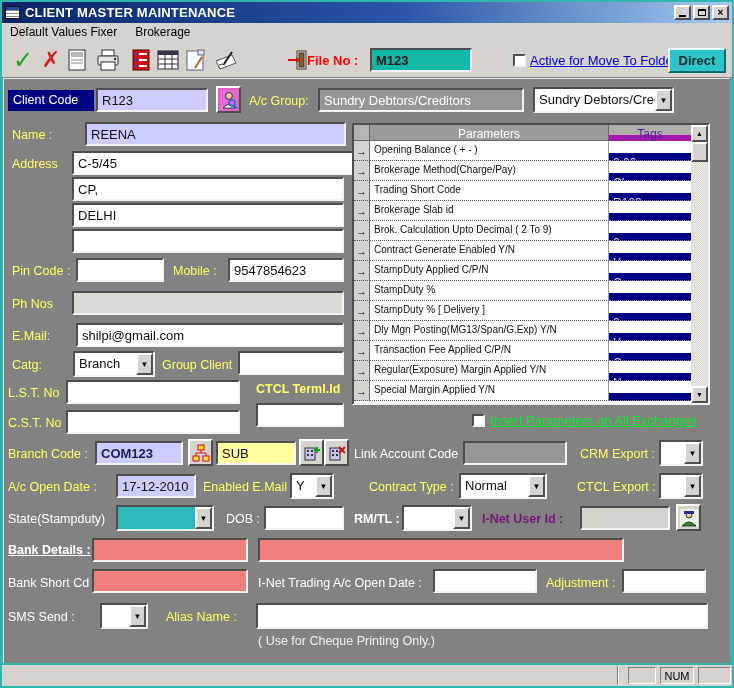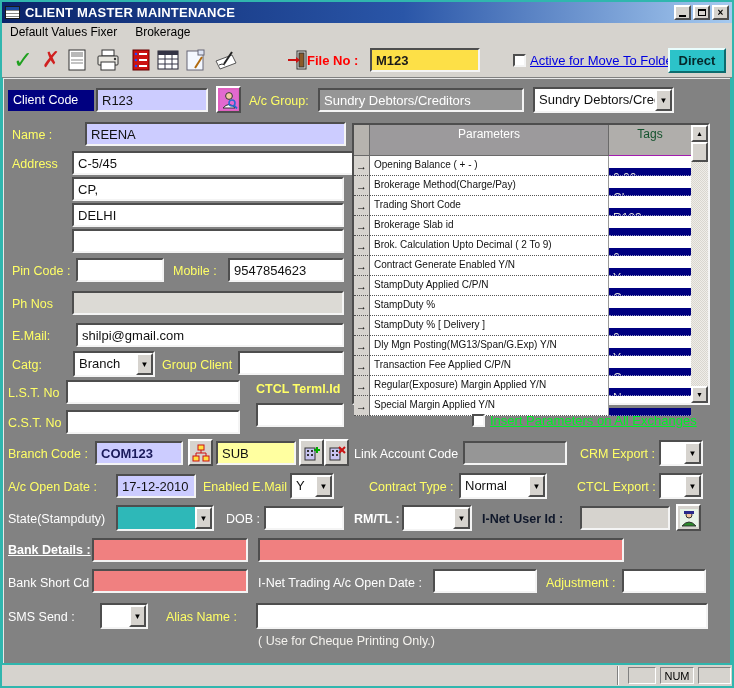--- a/index.html
+++ b/index.html
@@ -54,26 +54,26 @@
   .cb { position: absolute; width: 13px; height: 13px; background: #fff;
     border: 2px solid; border-color: #4e4e4e #f4f4f4 #f4f4f4 #4e4e4e; }
   .icon-btn { position: absolute; width: 25px; height: 27px; background: #d6d3ce;
     border: 2px solid; border-color: #fff #4e4e4e #4e4e4e #fff;
     display: flex; align-items: center; justify-content: center; }
 
   
   .grid { position: absolute; left: 352px; top: 123px; width: 358px; height: 282px;
     background: #fff; border: 2px solid; border-color: #4e4e4e #f4f4f4 #f4f4f4 #4e4e4e; display: flex; }
   .grid-main { width: 337px; display: flex; flex-direction: column; }
-  .ghead { display: flex; height: 31px; flex: none; }
+  .ghead { display: flex; height: 16px; flex: none; }
   .ghead .gh-corner { width: 16px; background: #b6b3ae; border-right: 1px solid #6a6a6a; border-bottom: 1px solid #6a6a6a; }
   .ghead .gh-param { width: 239px; background: #9c9a9c; color: #fff; text-align: center; font-size: 12px; padding-top: 2px;
     border-right: 1px solid #6a6a6a; border-bottom: 1px solid #6a6a6a; }
-  .ghead .gh-tags { width: 82px; background: #b0aeab; color: #14532d; text-align: center; font-size: 12px; padding-top: 2px;
-    border-bottom: 1px solid #a21caf; }
+  .ghead .gh-tags { width: 82px; background: #b0aeab; color: #4c1d95; text-align: center; font-size: 12px; padding-top: 2px;
+    border-bottom: 6px solid #a21caf; }
   .grow { display: flex; height: 20px; flex: none; }
   .gr-hdr { width: 16px; background: #d6d3ce; border-right: 1px solid #6a6a6a; border-bottom: 1px dotted #555;
     font-size: 11px; color: #000; display: flex; align-items: center; justify-content: center; }
   .gr-param { width: 239px; background: #fff; color: #111; font-size: 10px; padding: 3px 0 0 4px;
     border-right: 1px solid #999; border-bottom: 1px dotted #555; white-space: nowrap; overflow: hidden; }
   .gr-tag { width: 82px; background: #000080; color: #dcdcdc; font-size: 12px; padding: 3px 0 0 4px;
     border-bottom: 1px dotted #9090c0; white-space: nowrap; overflow: hidden; margin-top: 12px; }
   .vscroll { width: 17px; background: repeating-conic-gradient(#efede8 0 25%, #d9d6d0 0 50%) 0 0/2px 2px;
     display: flex; flex-direction: column; }
   .sc-btn { height: 17px; flex: none; background: #d6d3ce; border: 2px solid; border-color: #fff #4e4e4e #4e4e4e #fff;
@@ -179,21 +179,21 @@
       </span>
     <span class="tb-icon" style="left:283px">
       <svg width="22" height="22" viewBox="0 0 22 22">
           <rect x="10" y="2" width="9" height="18" fill="#e8e6e0" stroke="#333"></rect>
           <rect x="12" y="4" width="5" height="14" fill="#8a5a2a" stroke="#333"></rect>
           <line x1="1" y1="11" x2="9" y2="11" stroke="#cc1111" stroke-width="2"></line>
           <polygon points="9,8 13,11 9,14" fill="#cc1111"></polygon>
         </svg>
       </span>
     <span class="lbl b" style="left:305px; top:12px; color:#ff0000; font-size:13px;">File No :</span>
-    <input class="inp b" style="left: 368px; top: 7px; width: 110px; background: #fde047; color: rgb(26, 26, 26);" value="M123">
+    <input class="inp b" style="left: 368px; top: 7px; width: 102px; background: #14b8a6; color: rgb(26, 26, 26);" value="M123">
     <span class="cb" style="left:511px; top:13px;"></span>
     <span class="lbl link-blue" style="left:528px; top:12px;">Active for Move To Folders</span>
   </div>
   <div class="btn-direct">Direct</div>
 
   <div class="form"></div>
 
   <div class="navy-label">Client Code</div>
   <input class="inp lav" style="left: 96px; top: 88px; width: 112px;" value="R123">
   <span class="icon-btn" style="left:216px; top:86px; background:#e060c0;">
@@ -392,21 +392,21 @@
     <span class="dd-val" style="background:#2eb8b8;"></span>
     <span class="dd-btn">▼</span>
   </div>
   <span class="lbl w" style="left:226px; top:512px;">DOB :</span>
   <input class="inp" style="left: 264px; top: 506px; width: 80px;" value="">
   <span class="lbl w b" style="left:354px; top:512px;">RM/TL :</span>
   <div class="dd" style="left:402px; top:505px; width:70px;">
     <span class="dd-val"></span>
     <span class="dd-btn">▼</span>
   </div>
-  <span class="lbl b" style="left:482px; top:512px; color:#0f172a;">I-Net  User Id :</span>
+  <span class="lbl b" style="left:482px; top:512px; color:#701a75;">I-Net  User Id :</span>
   <input class="inp" style="left: 580px; top: 506px; width: 90px; background: rgb(214, 211, 206);" value="">
   <span class="icon-btn" style="left:676px; top:504px;">
     <svg width="18" height="18" viewBox="0 0 18 18">
         <rect width="18" height="18" fill="#e8f4e8"></rect>
         <circle cx="9" cy="6" r="3" fill="#f2c9a0" stroke="#333"></circle>
         <rect x="4" y="2" width="10" height="3" fill="#2a2a8a"></rect>
         <path d="M2 17 q7 -8 14 0 z" fill="#2a8a2a" stroke="#333"></path>
       </svg>
   </span>
 

